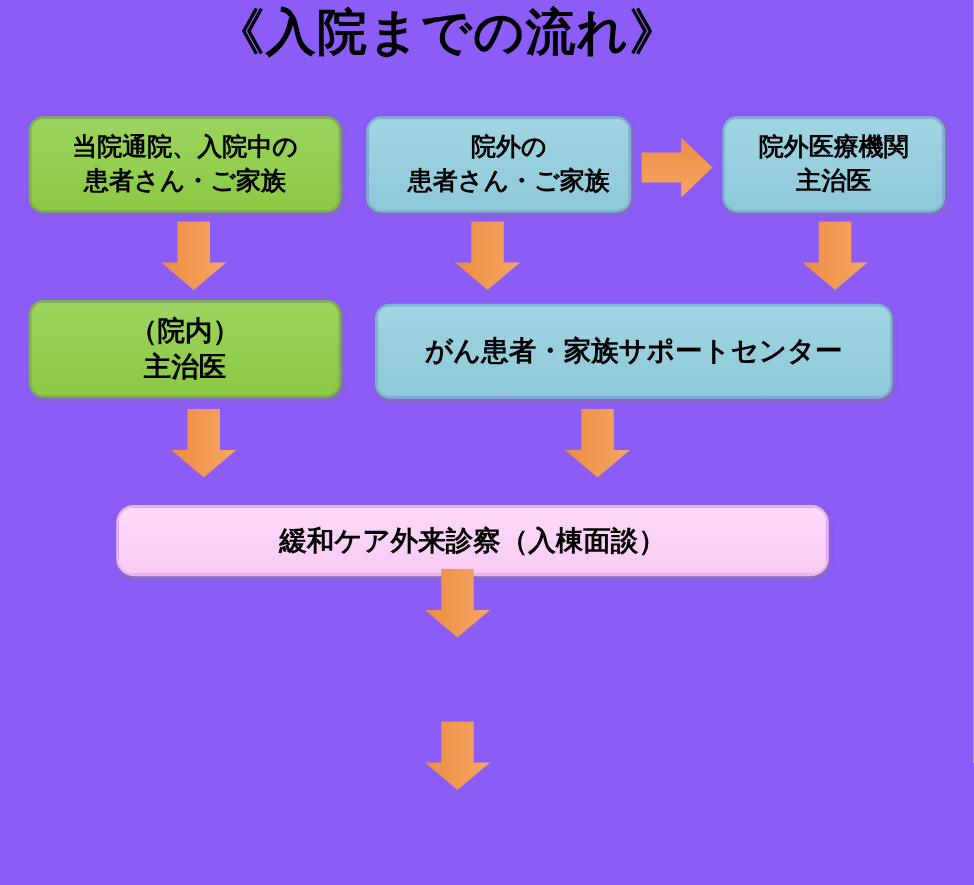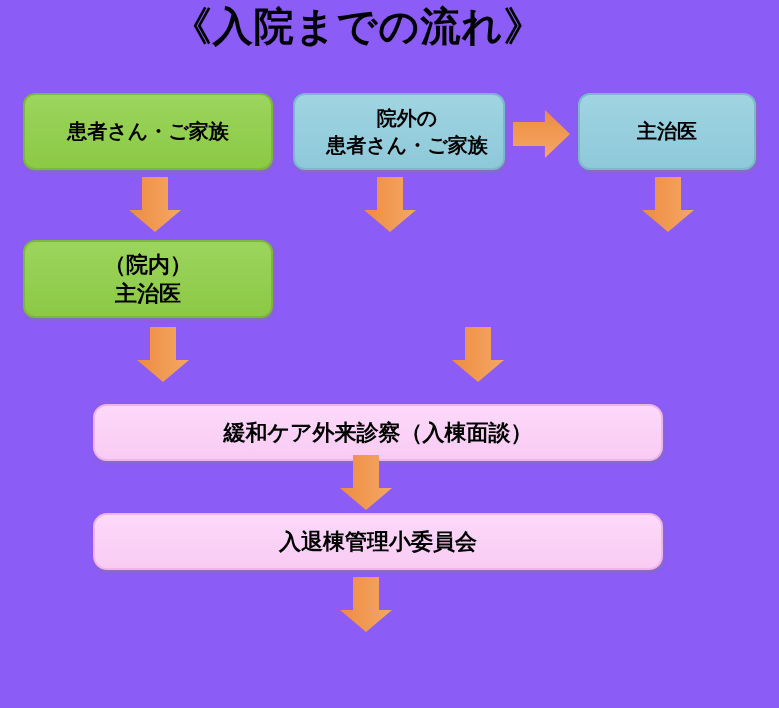--- a/index.html
+++ b/index.html
@@ -76,53 +76,55 @@
   }
 </style>
 </head>
 <body>
 
 <div class="canvas">
 
   <h1 class="title">《入院までの流れ》</h1>
 
   <div class="box green" style="left:23px; top:93px; width:250px; height:77px;">
+    <div>当院通院、入院中の</div>
     <div>患者さん・ご家族</div>
   </div>
 
   <div class="box blue" style="left:293px; top:93px; width:212px; height:77px;padding-left:16px;">
     <div>院外の</div>
     <div>患者さん・ご家族</div>
   </div>
 
   <div class="arrow-right" style="left:513px; top:110px;"></div>
 
   <div class="box blue" style="left:578px; top:93px; width:178px; height:77px;">
+    <div>院外医療機関</div>
     <div>主治医</div>
   </div>
 
   <div class="arrow-down" style="left:129px; top:177px;"></div>
   <div class="arrow-down" style="left:364px; top:177px;"></div>
   <div class="arrow-down" style="left:642px; top:177px;"></div>
 
   <div class="box green lg" style="left:23px; top:240px; width:250px; height:78px;text-align:center;">
     <div>（院内）</div>
     <div>主治医</div>
   </div>
 
+  <div class="box blue lg" style="left:300px; top:243px; width:414px; height:76px;">
+    <div>がん患者・家族サポートセンター</div>
+  </div>
 
   <div class="arrow-down" style="left:137px; top:327px;"></div>
   <div class="arrow-down" style="left:452px; top:327px;"></div>
 
   <div class="box pink lg" style="left:93px; top:404px; width:570px; height:57px;text-align:right;">
     <div>緩和ケア外来診察（入棟面談）</div>
   </div>
 
   <div class="arrow-down" style="left:340px; top:455px;"></div>
 
-  <div class="box pink lg" style="left:93px; top:513px; width:570px; height:57px;">
-    <div>入退棟管理小委員会</div>
-  </div>
 
   <div class="arrow-down" style="left:340px; top:577px;"></div>
 
 
 </div>
 
 </body></html>

